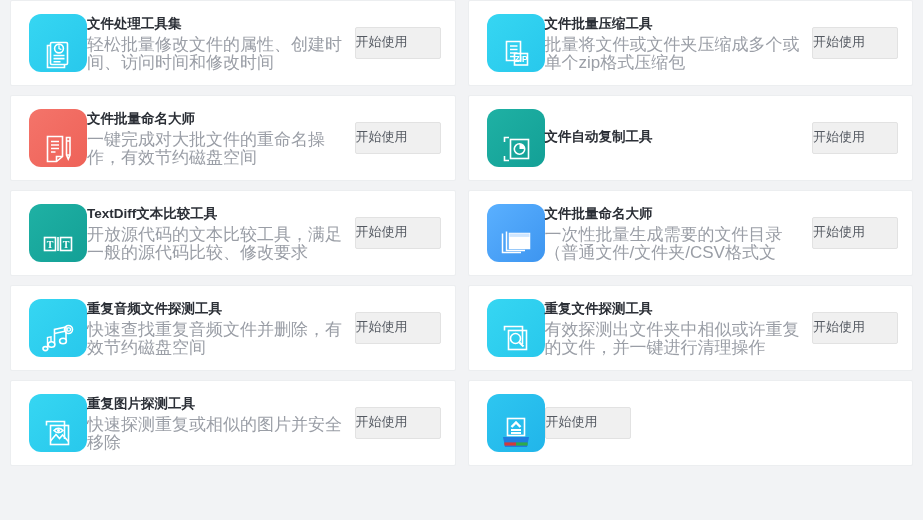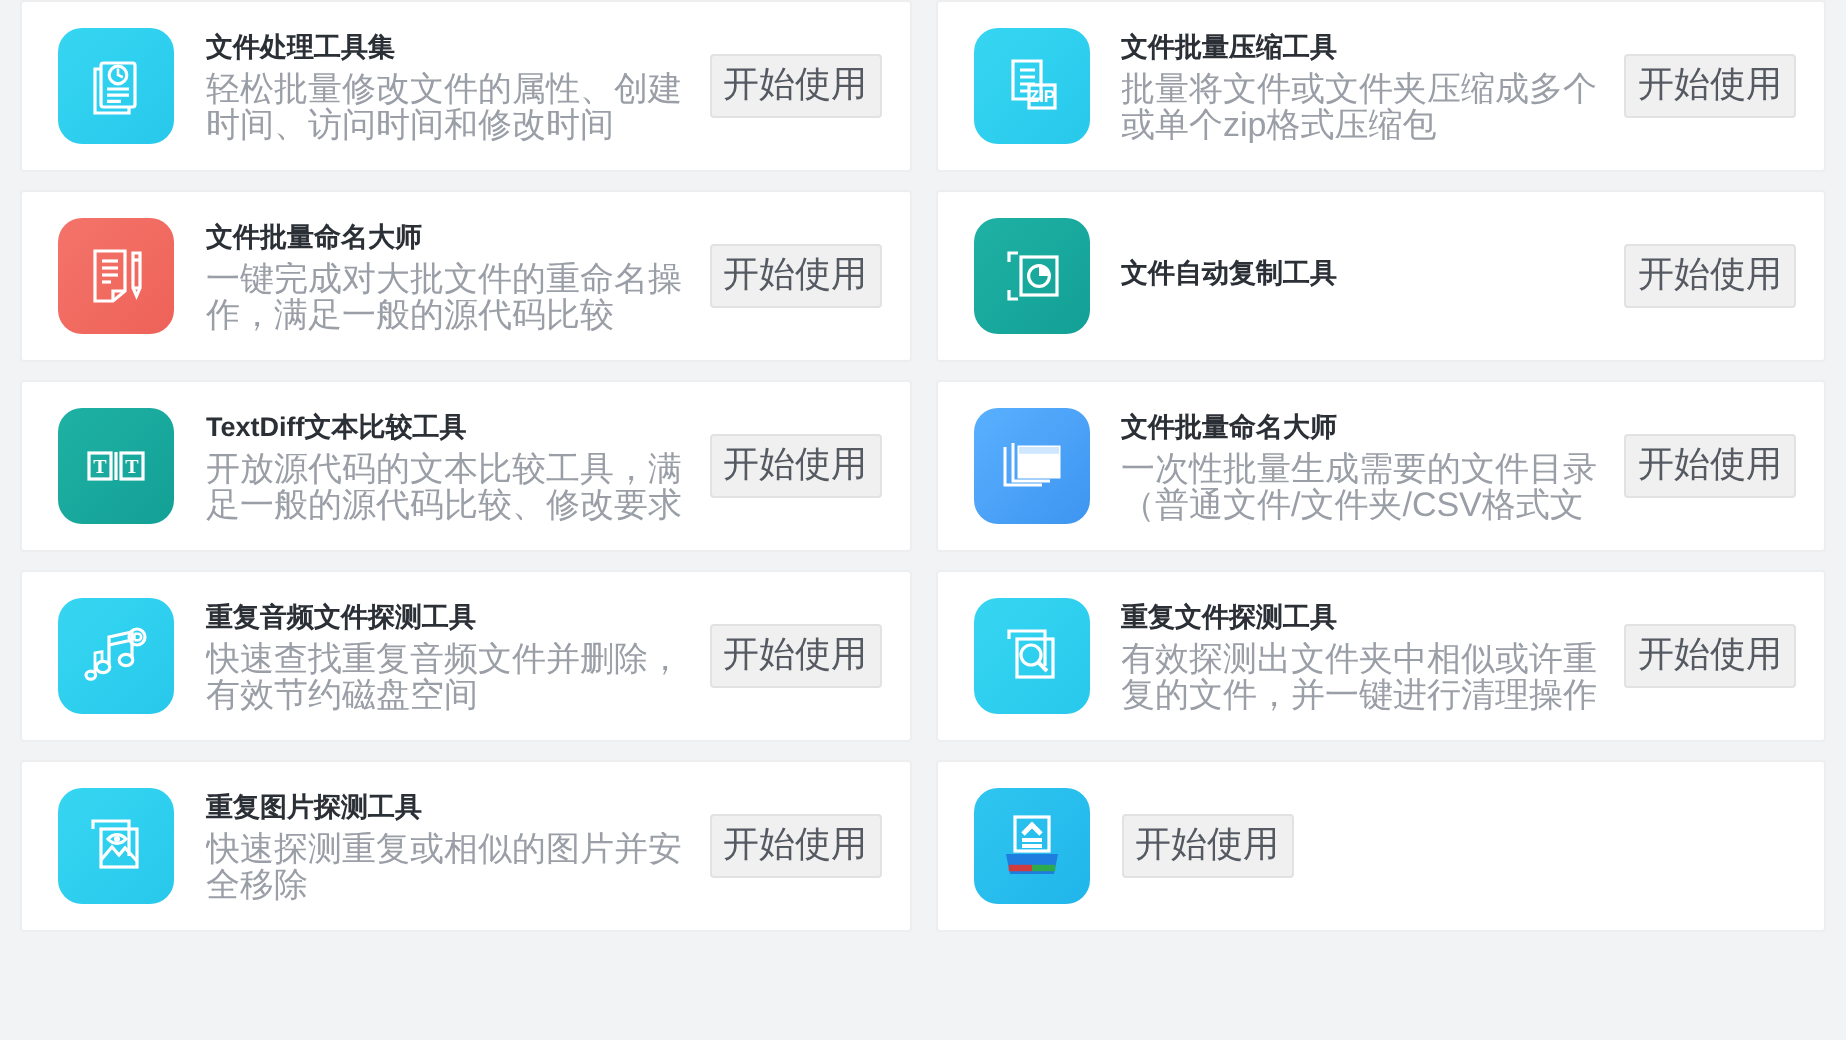--- a/index.html
+++ b/index.html
@@ -19,36 +19,35 @@
     column-gap:12px;row-gap:9px;
   }
   .card{
     background:#ffffff;border:1px solid #eceef0;border-radius:2px;
     height:86px;box-sizing:border-box;
     display:flex;align-items:center;padding:0 14px 0 18px;
     overflow:hidden;
   }
   .icon-wrap{
     width:58px;height:58px;flex:0 0 58px;border-radius:12px;
-    display:flex;align-items:center;justify-content:center;
-    margin-right:16px;
+    display:flex;align-items:flex-end;justify-content:center;
   }
   .icon-wrap svg{display:block;}
   .card-text{flex:1 1 auto;min-width:0;padding-right:10px;}
   .card-title{
     font-size:13.5px;font-weight:bold;color:#2b2f36;
     line-height:19px;margin-bottom:3px;white-space:nowrap;
   }
   .card-desc{
     font-size:17px;color:#9a9ea6;line-height:18px;
     max-height:36px;overflow:hidden;
   }
   .start-btn{
     flex:0 0 auto;width:84px;height:30px;line-height:28px;
-    text-align:center;font-size:18px;color:#555a62;
+    font-size:13px;color:#555a62;
     background:#f0f0f0;border:1px solid #e2e2e2;border-radius:2px;
     cursor:pointer;user-select:none;
   }
   
   .bg-cyan{background:linear-gradient(135deg,#36d6f2 0%,#28c8ec 100%);}
   .bg-red{background:linear-gradient(135deg,#f4746a 0%,#ee6258 100%);}
   .bg-teal{background:linear-gradient(135deg,#1fb1a4 0%,#13a096 100%);}
   .bg-blue{background:linear-gradient(135deg,#5ab0ff 0%,#3d95f0 100%);}
   .bg-cyanblue{background:linear-gradient(135deg,#2ec6f0 0%,#21b5ea 100%);}
 </style>
@@ -107,21 +106,21 @@
           <line x1="11" y1="14" x2="19" y2="14"></line>
           <line x1="11" y1="17.5" x2="19" y2="17.5"></line>
           <line x1="11" y1="21" x2="15.5" y2="21"></line>
           <path d="M26.5 6.5 L30 6.5 L30 24 L28.25 28 L26.5 24 Z"></path>
           <line x1="26.5" y1="24" x2="30" y2="24"></line>
           <line x1="26.5" y1="10" x2="30" y2="10"></line>
         </svg>
       </div>
       <div class="card-text">
         <div class="card-title">文件批量命名大师</div>
-        <div class="card-desc">一键完成对大批文件的重命名操作，满足一般的源代码比较</div>
+        <div class="card-desc">一键完成对大批文件的重命名操作，有效节约磁盘空间</div>
       </div>
       <div class="start-btn">开始使用</div>
     </div>
 
     <div class="card">
       <div class="icon-wrap bg-teal">
         <svg width="36" height="36" viewBox="0 0 36 36" fill="none" stroke="#ffffff" stroke-width="1.6">
           <path d="M6.5 11 L6.5 6.5 L11 6.5"></path>
           <path d="M6.5 25 L6.5 29.5 L11 29.5"></path>
           <rect x="12.5" y="8.5" width="18" height="19"></rect>

